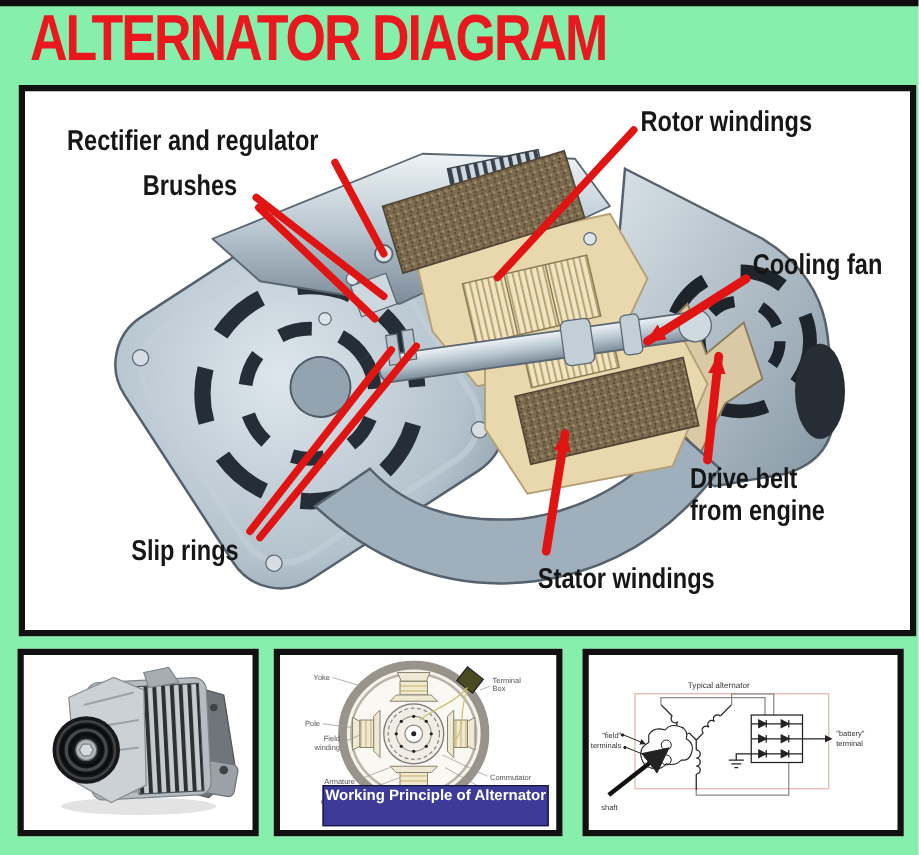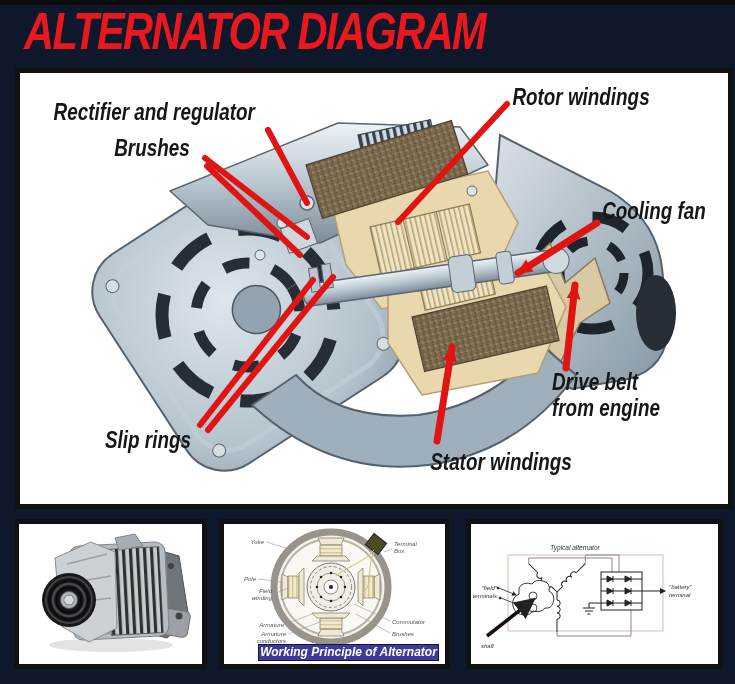--- a/index.html
+++ b/index.html
@@ -1,17 +1,17 @@
 <!DOCTYPE html>
 <html><head>
 <meta charset="utf-8">
 <style>
   html,body{margin:0;padding:0;background:#fff;}
-  .page{position:relative;width:735px;height:684px;background:#0f172a;
-        font-family:"Liberation Sans",sans-serif;overflow:hidden;font-style:italic;}
+  .page{position:relative;width:735px;height:684px;background:#86efac;
+        font-family:"Liberation Sans",sans-serif;overflow:hidden;}
   .topbar{position:absolute;left:0;top:0;width:735px;height:5px;background:#0d0d0d;}
   .title{position:absolute;left:24px;top:2px;font-size:52px;line-height:58px;
          font-weight:bold;letter-spacing:-2px;color:#e8181e;white-space:nowrap;
          transform:scaleX(.80);transform-origin:left top;}
   .mainpanel{position:absolute;left:15px;top:68px;width:718px;height:441px;
              border:5px solid #111;box-sizing:border-box;background:#fff;}
   .art{position:absolute;left:0;top:0;}
   .lbl{position:absolute;font-weight:bold;color:#161616;font-size:23px;line-height:26px;
        white-space:nowrap;}
   .lbl.c{text-align:center;transform:scaleX(.82);transform-origin:center top;}
@@ -21,21 +21,21 @@
   #lbl-rotor{left:426px;top:11px;width:270px;}
   #lbl-cooling{left:504px;top:125px;width:260px;}
   #lbl-belt{left:532px;top:296px;}
   #lbl-stator{left:351px;top:376px;width:260px;}
   #lbl-slip{left:28px;top:354px;width:200px;}
   .panel{position:absolute;top:519px;height:150px;border:5px solid #111;
          box-sizing:border-box;background:#fff;}
   #panel-photo{left:14px;width:193px;}
   #panel-principle{left:219px;width:231px;}
   #panel-schematic{left:466px;width:257px;}
-  .banner{position:absolute;left:6px;right:6px;bottom:3px;height:17px;background:#3d3b97;
+  .banner{position:absolute;left:6px;right:6px;bottom:3px;height:33px;background:#3d3b97;
           border:1px solid #15143d;box-sizing:border-box;color:#ffffff;font-weight:bold;
           font-size:12px;line-height:15px;text-align:center;white-space:nowrap;margin-left:28px;}
   svg text{font-family:"Liberation Sans",sans-serif;}
 </style>
 </head>
 <body>
 
 <div class="page">
   <div class="topbar"></div>
   <div class="title">ALTERNATOR DIAGRAM</div>

